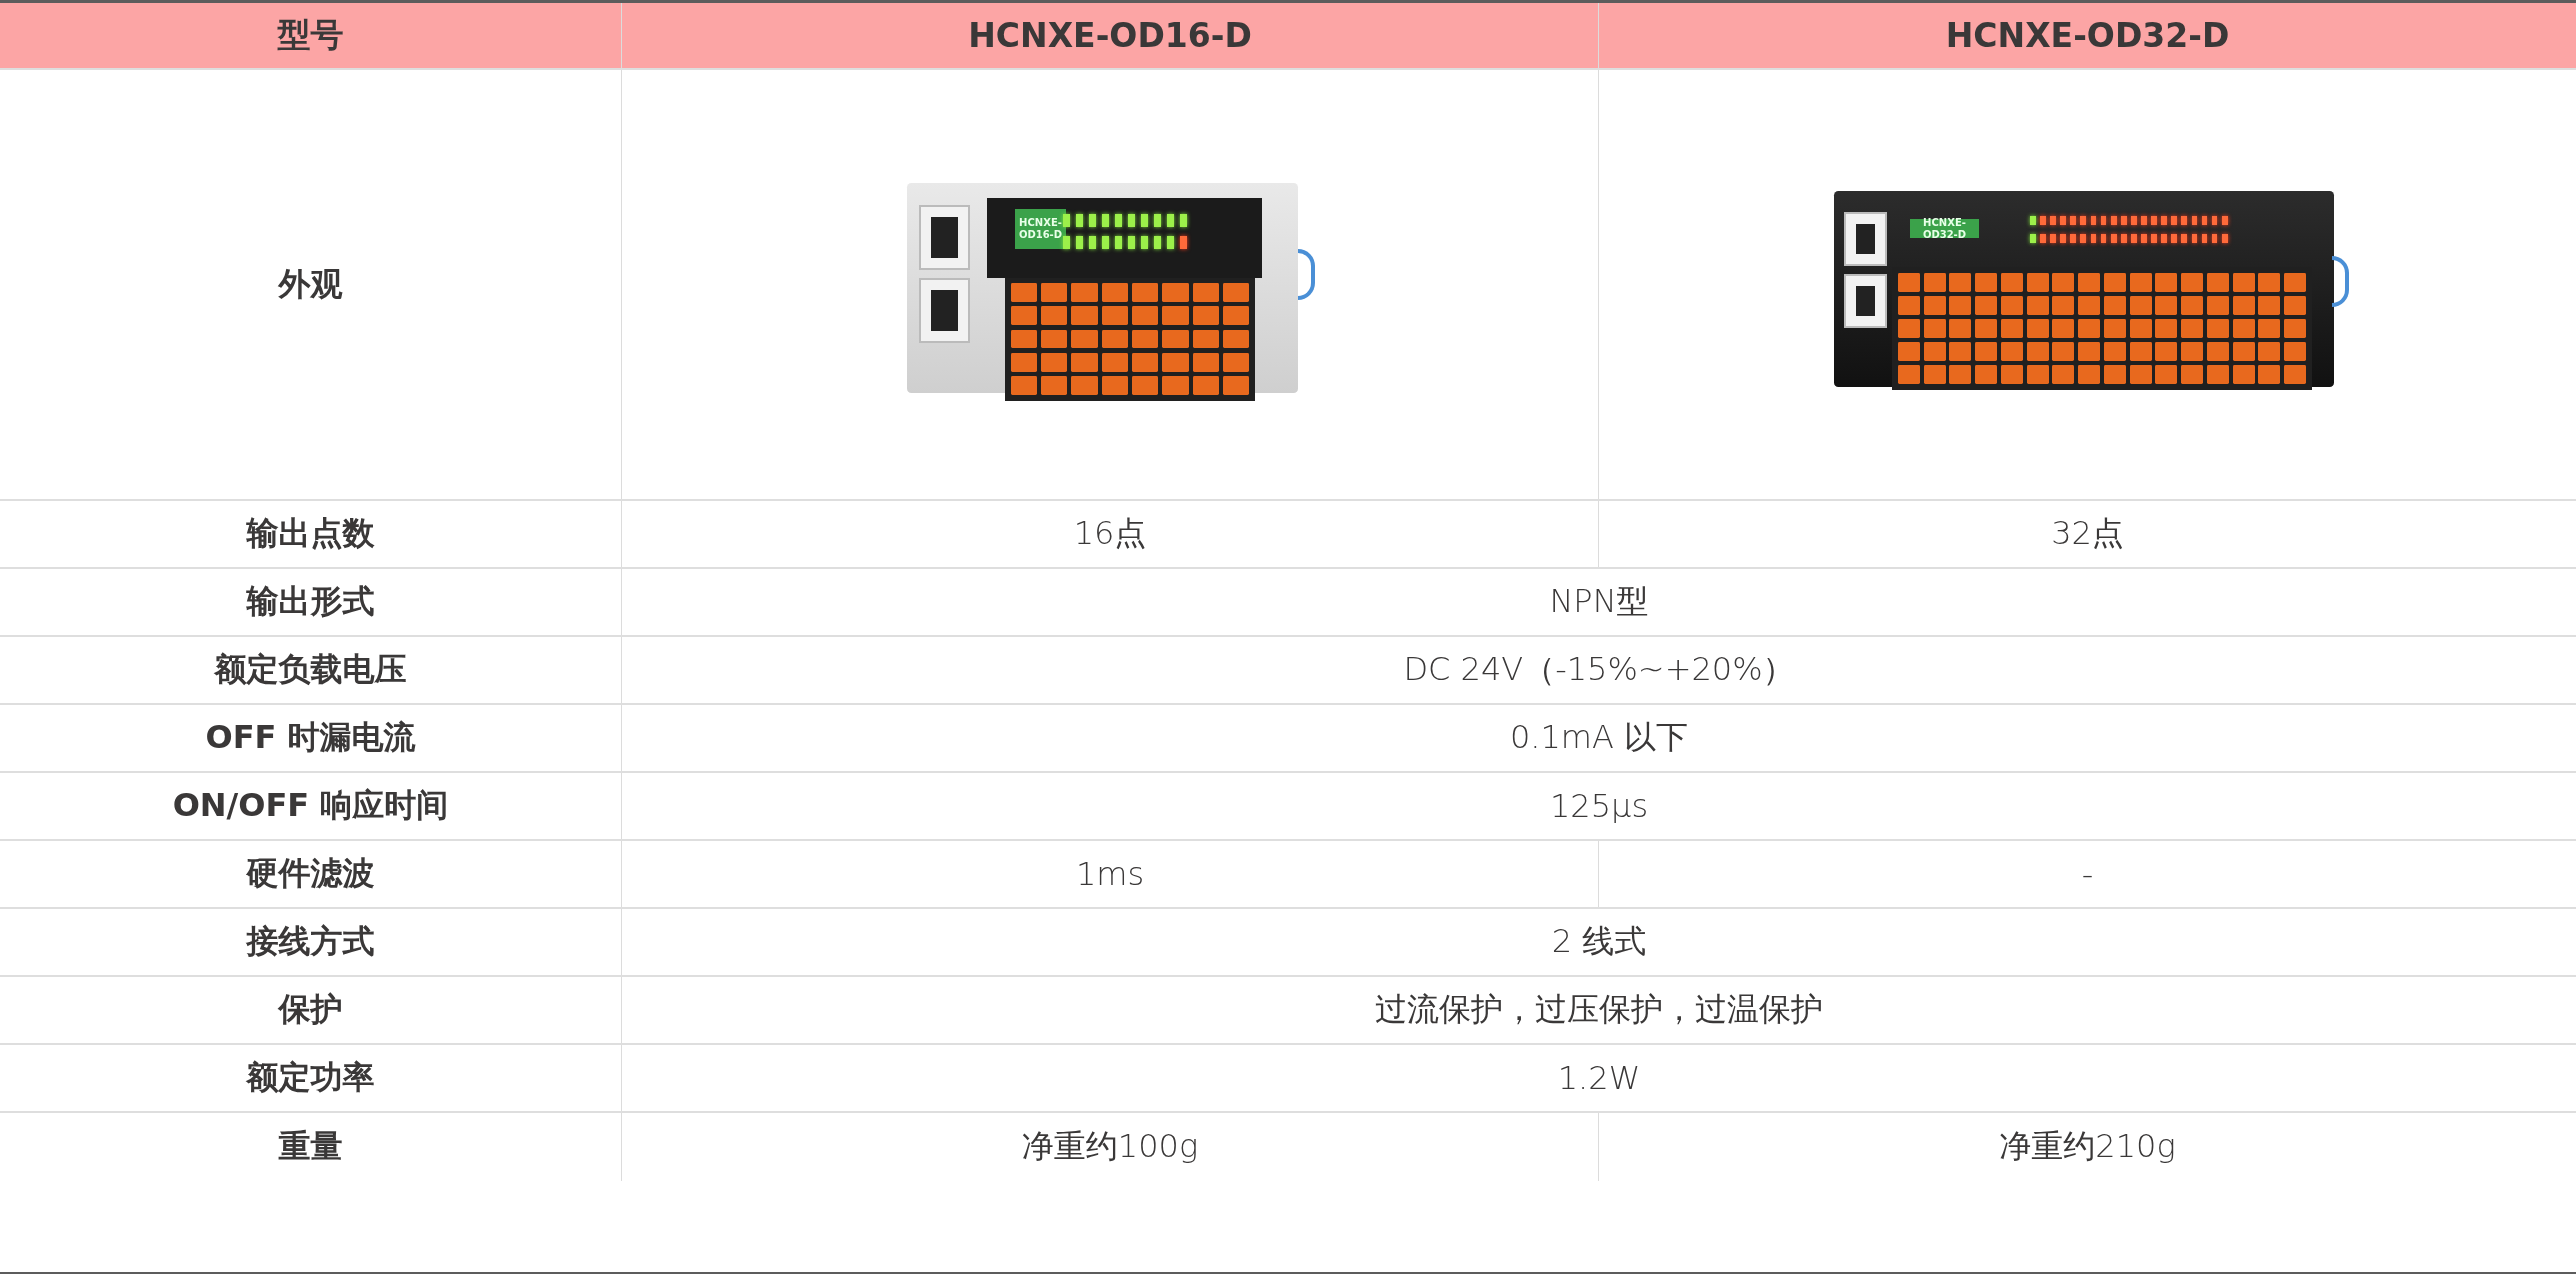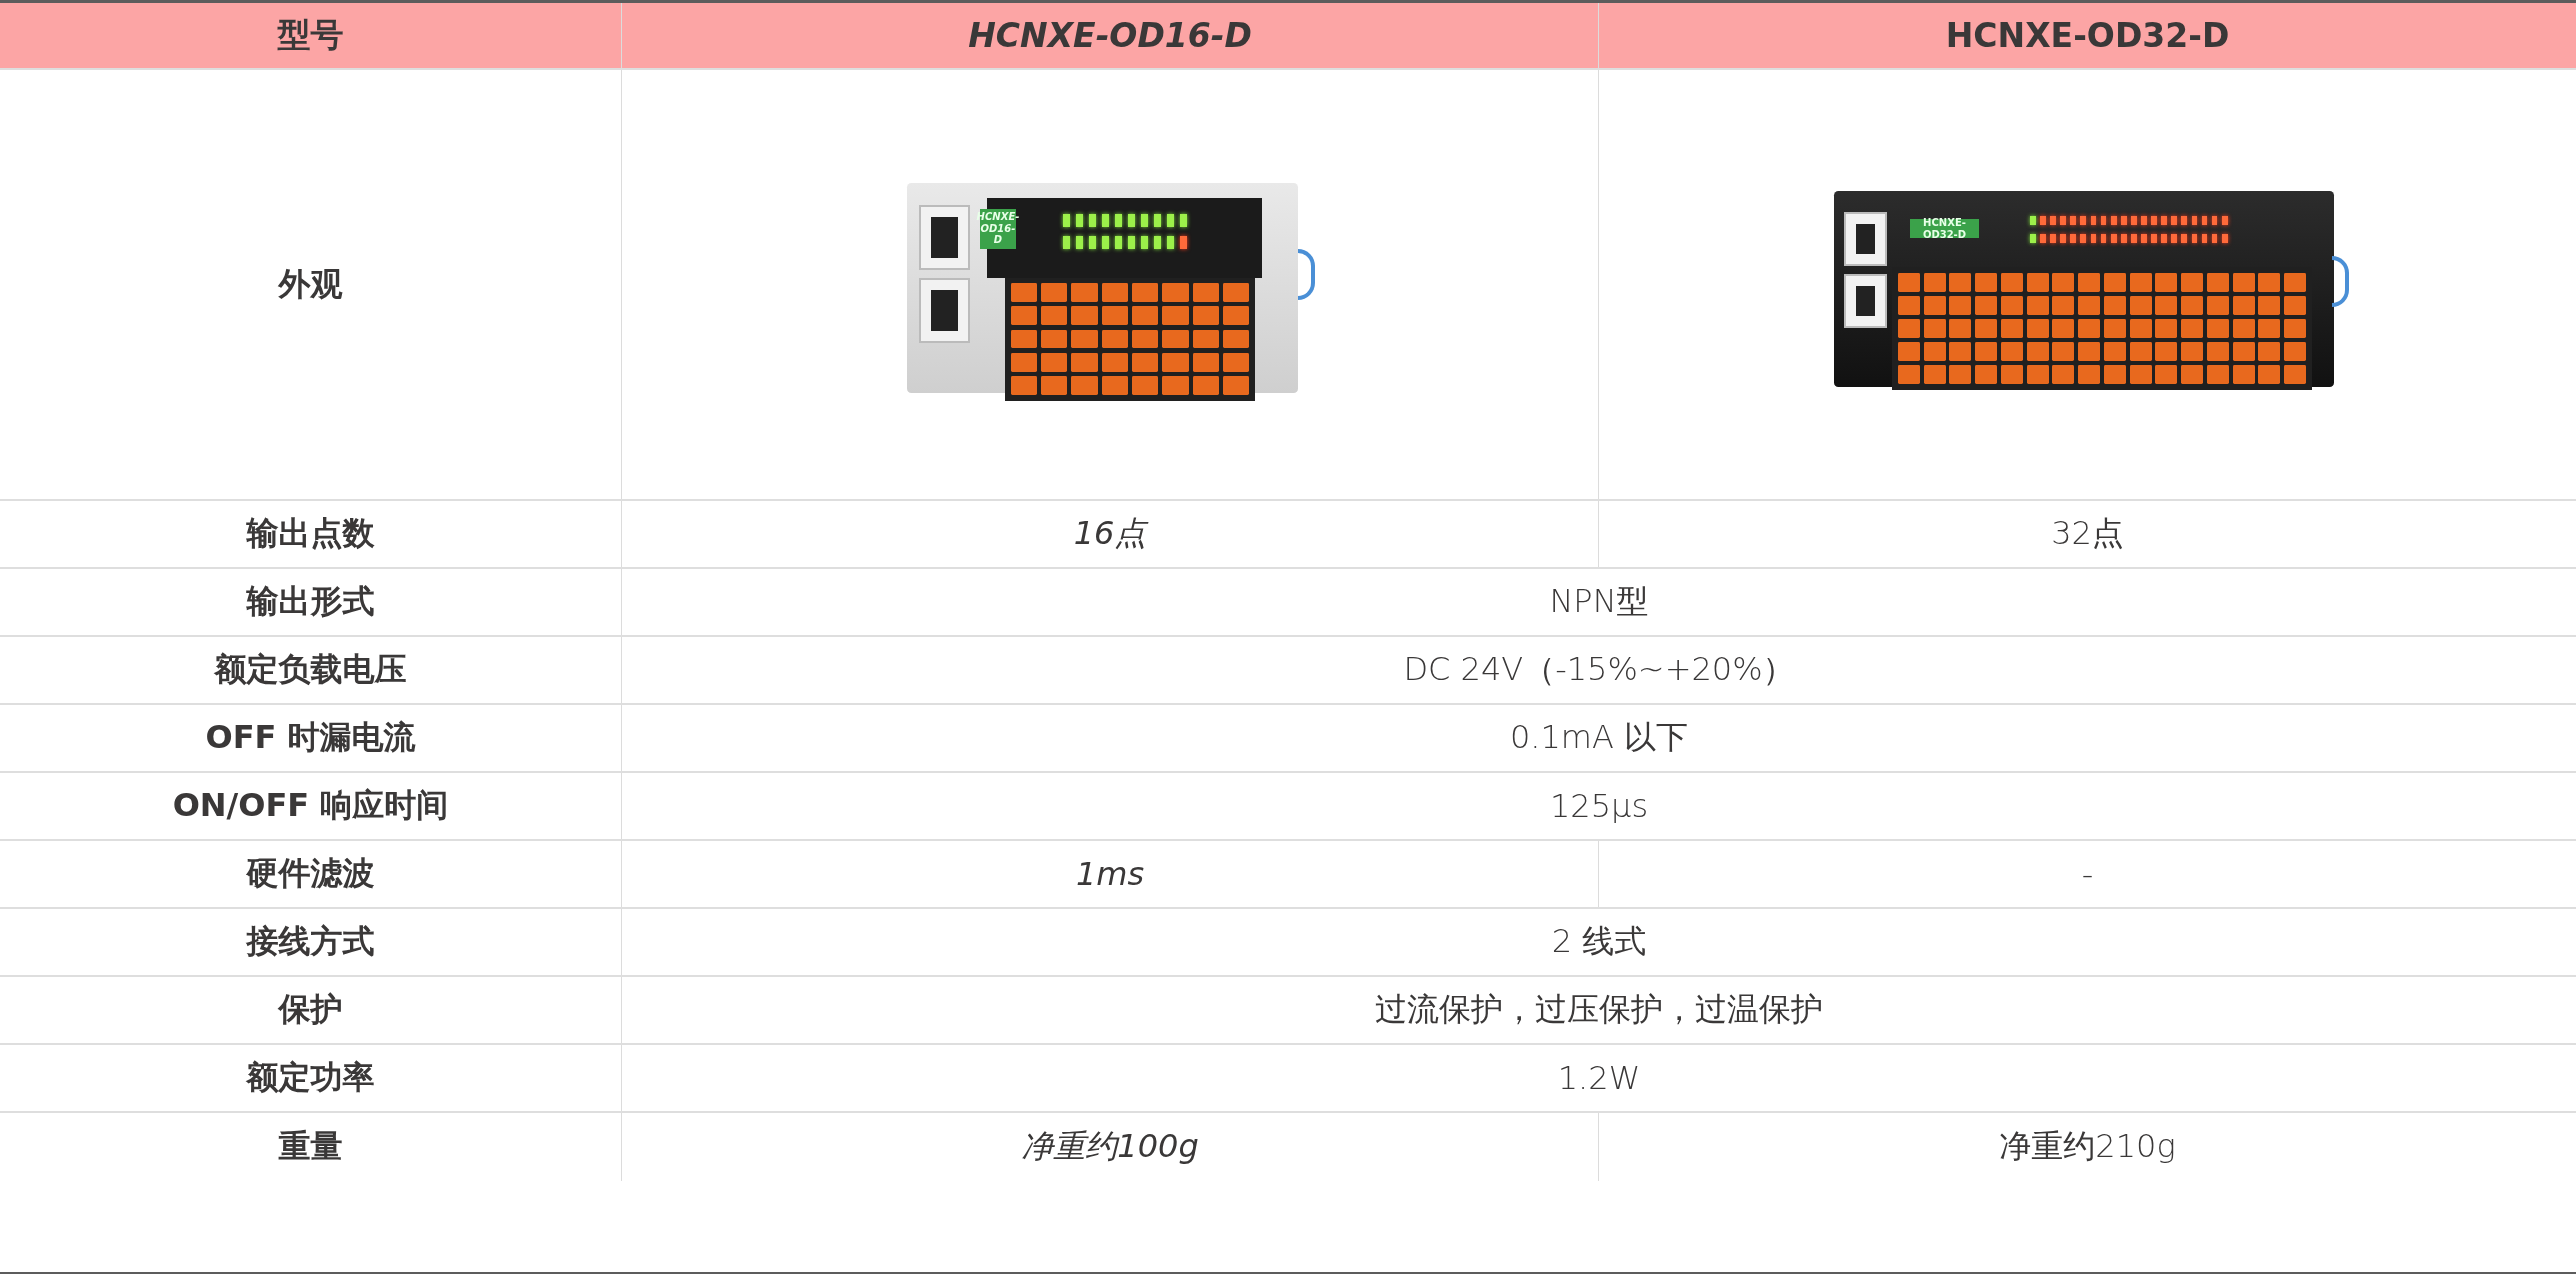--- a/index.html
+++ b/index.html
@@ -4,21 +4,21 @@
 <style>
   html,body{margin:0;padding:0;background:#fff;}
   body{width:2576px;height:1275px;overflow:hidden;font-family:"DejaVu Sans","Liberation Sans",sans-serif;color:#3a3838;}
   .tbl{position:relative;width:2576px;height:1275px;border-top:3.6px solid #5c5c5c;border-bottom:3.6px solid #5c5c5c;box-sizing:border-box;}
   .row{display:flex;width:100%;border-bottom:2.2px solid #dedede;box-sizing:border-box;height:68px;}
   .row.head{background:#fca5a5;height:67px;}
   .row.img{height:431px;}
   .row:last-child{border-bottom:none;}
   .cell{display:flex;align-items:center;justify-content:center;box-sizing:border-box;font-size:32px;text-align:center;}
   .c1{width:622px;font-weight:bold;border-right:1.4px solid #dcdcdc;}
-  .c2{width:977px;border-right:1.4px solid #dcdcdc;font-style:italic;}
+  .c2{width:977px;border-right:1.4px solid #dcdcdc;}
   .c3{width:977px;}
   .span{width:1954px;}
   .head .cell{font-weight:bold;font-size:33px;}
   .val{font-weight:300;}
   
   .dev{position:relative;}
   .dev1{width:406px;height:232px;}
   .dev2{width:507px;height:217px;}
   .body-w{position:absolute;background:linear-gradient(#e9e9e9,#cfcfcf);border-radius:4.3px;}
   .body-b{position:absolute;background:linear-gradient(#2c2c2c,#111);border-radius:4.3px;}
@@ -45,21 +45,21 @@
   </div>
 
   <div class="row img">
     <div class="cell c1">外观</div>
     <div class="cell c2">
       <div class="dev dev1" title="HCNXE-OD16-D module (light grey housing, 16 LEDs, orange terminal block)">
         <div class="body-w" style="left:0;top:14.5px;width:391px;height:210px;"></div>
         <div class="rj" style="left:11.6px;top:36px;width:51px;height:65px;"></div>
         <div class="rj" style="left:11.6px;top:109px;width:51px;height:65px;"></div>
         <div class="panel" style="left:80px;top:29px;width:275px;height:80px;"></div>
-        <div class="label" style="left:73px;top:40px;width:36px;height:40px;">HCNXE-<br>OD16-D</div>
+        <div class="label" style="left:108px;top:40px;width:51px;height:40px;">HCNXE-<br>OD16-D</div>
         <div class="leds" style="left:156px;top:45px;">
           <div class="led"></div>
             <div class="led"></div>
             <div class="led"></div>
             <div class="led"></div>
             <div class="led"></div>
             <div class="led"></div>
             <div class="led"></div>
             <div class="led"></div>
             <div class="led"></div>

